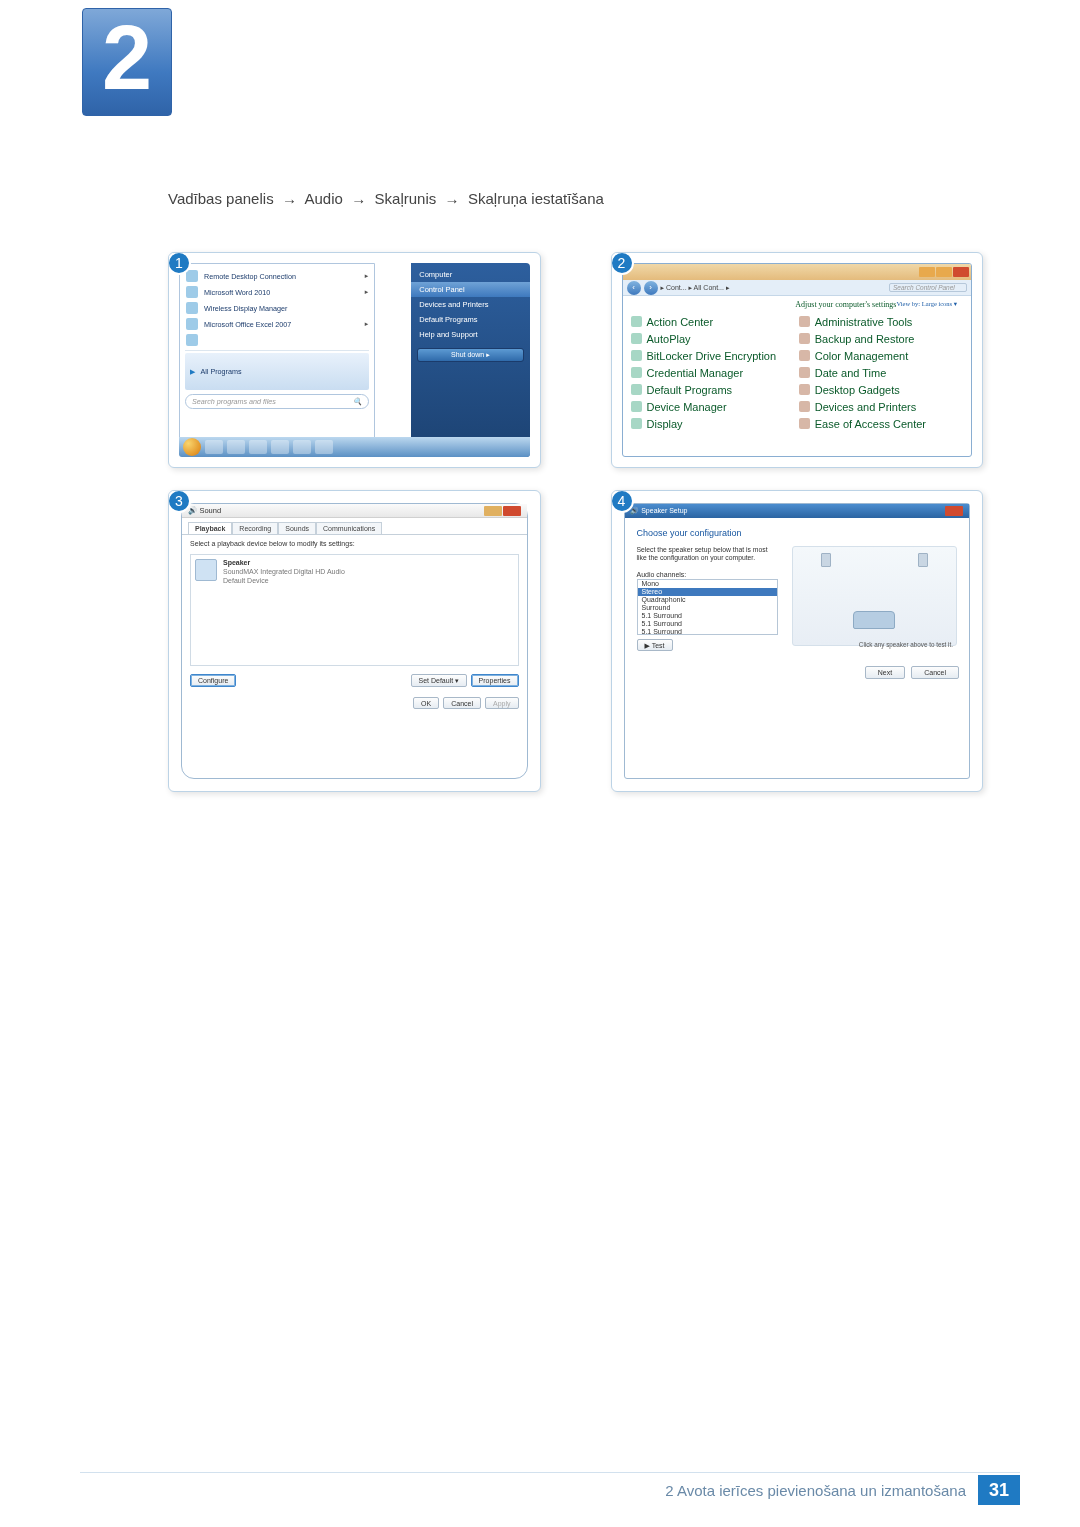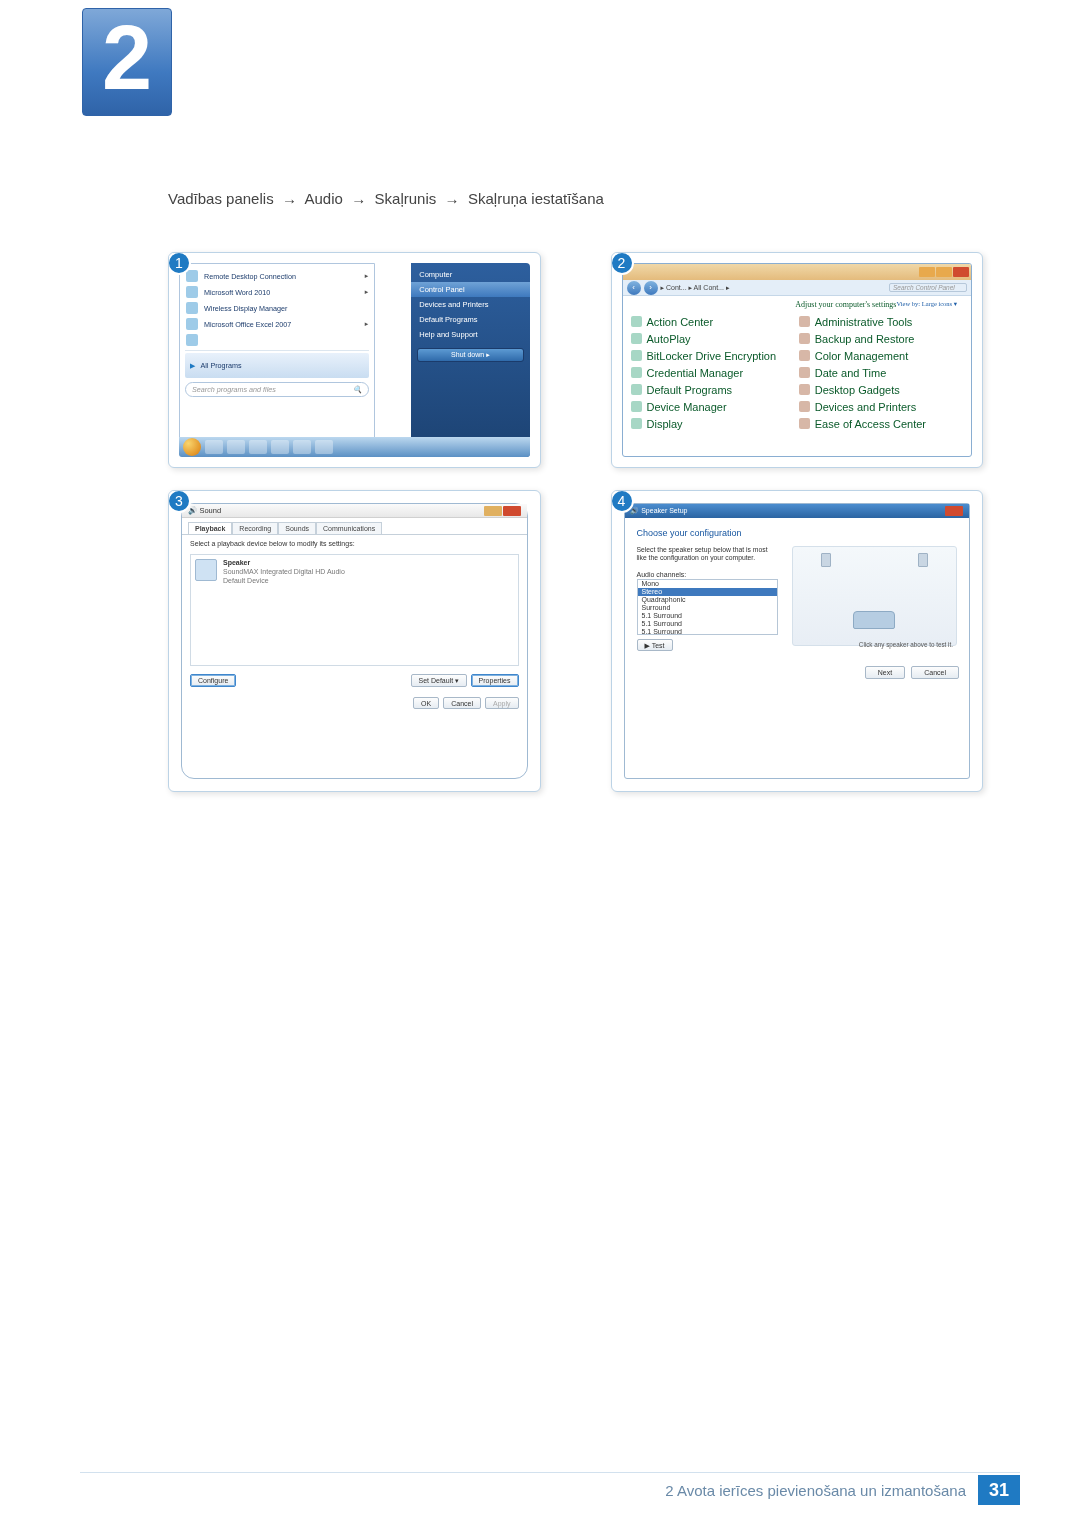--- a/index.html
+++ b/index.html
@@ -87,21 +87,21 @@
     z-index: 5;
   }
 
   
   .s1-body { position:absolute; inset:10px; display:flex;gap:36px; }
   .s1-left { flex:0 0 56%; background:#fff; border:1px solid #b0c6de; border-radius:4px 0 0 4px; padding:4px 0; font-size:7.2px; color:#1b3b6b; }
   .s1-left .item { display:flex; align-items:center; padding:2px 6px; gap:6px; }
   .s1-left .item .ic { width:12px; height:12px; background:#9ecbe8; border-radius:2px; flex-shrink:0; }
   .s1-left .item .arrow { margin-left:auto; font-size:7px; color:#555;}
   .s1-left .div { height:1px; background:#dce6ef; margin:2px 5px; }
-  .s1-left .allprog { background:linear-gradient(#e8f1fb,#c9ddf1); margin:2px 5px; padding:8px 5px; border-radius:2px; display:flex; align-items:center; gap:5px;}
+  .s1-left .allprog { background:linear-gradient(#e8f1fb,#c9ddf1); margin:2px 5px; padding:14px 5px; border-radius:2px; display:flex; align-items:center; gap:5px;}
   .s1-left .allprog::before{content:"▶"; color:#1f7ac3; font-size:7px;}
   .s1-left .search { margin:4px 5px 2px; border:1px solid #b0c6de; border-radius:10px; padding:2px 6px; color:#999; font-style:italic; display:flex; justify-content:space-between;}
   .s1-right { flex:1; background:linear-gradient(#2d5f9e,#1c4272); border-radius:0 4px 4px 0; padding:4px 0; font-size:7.5px; color:#fff;}
   .s1-right .r-item{ padding:3px 8px; }
   .s1-right .r-item.hl{ background:linear-gradient(#6fa2d6,#3e79be); }
   .s1-right .shut{ margin:6px 6px 0; background:linear-gradient(#5c9ad3,#2f6aaa); border:1px solid #1b3b6b; border-radius:3px; padding:2px 6px; text-align:center; font-size:7px;}
   .s1-taskbar{position:absolute; left:10px; right:10px; bottom:10px; height:20px; background:linear-gradient(#bcd8ef,#5b90c4); border-radius:0 0 3px 3px; display:flex; align-items:center; padding:0 4px; gap:4px;}
   .s1-taskbar .tb{ width:18px; height:14px; background:rgba(255,255,255,0.35); border-radius:2px;}
   .s1-taskbar .start{ width:18px; height:18px; border-radius:50%; background:radial-gradient(circle at 30% 30%, #f9d56e, #d97a0a);}
 

